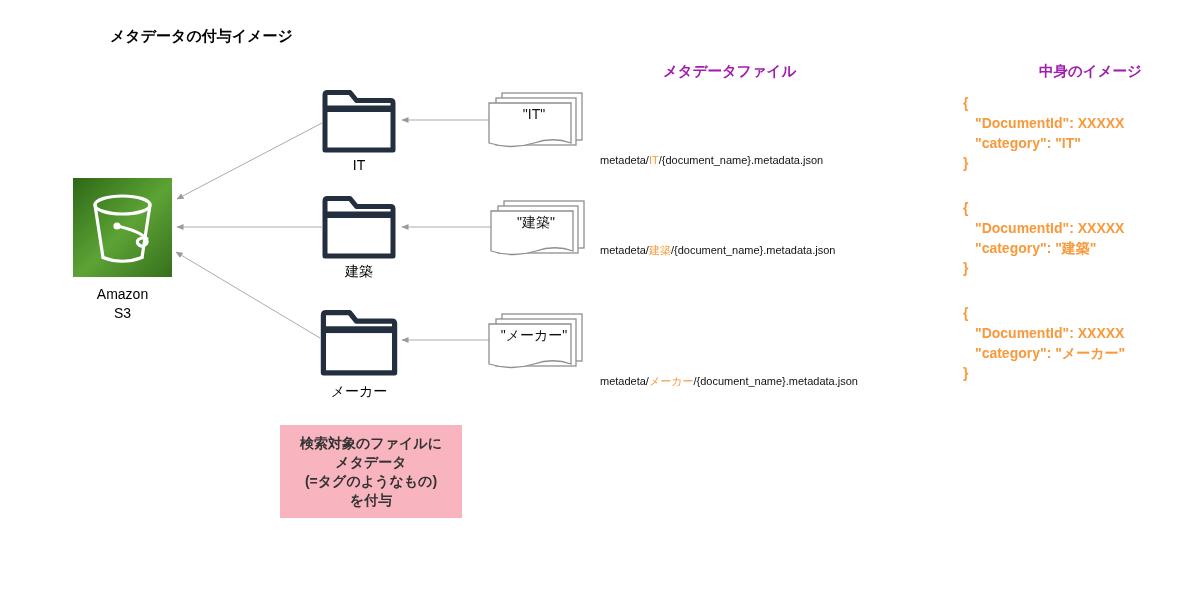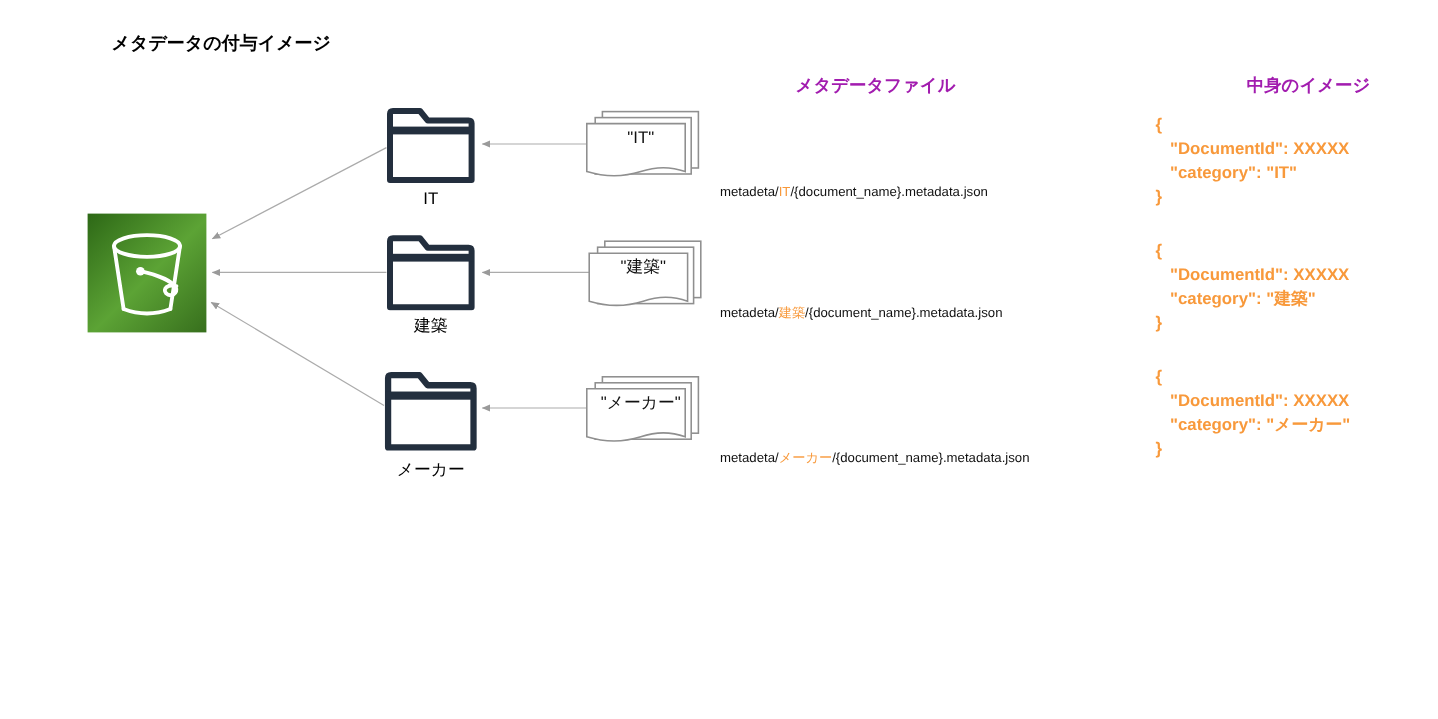--- a/index.html
+++ b/index.html
@@ -1,19 +1,19 @@
 <!DOCTYPE html>
 <html><head>
 <meta charset="utf-8">
 <style>
   html,body{margin:0;padding:0;background:#ffffff;}
   #canvas{position:relative;width:1198px;height:599px;background:#fff;overflow:hidden;
           font-family:"Liberation Sans","DejaVu Sans",sans-serif;color:#111;}
   .abs{position:absolute;}
-  #title{left:93px;top:27px;font-size:15px;font-weight:bold;color:#000;}
+  #title{left:110px;top:27px;font-size:15px;font-weight:bold;color:#000;}
   .col-header{font-size:14.5px;font-weight:bold;color:#a21caf;}
   #hdr-metafile{left:663px;top:62px;}
   #hdr-content{left:995px;top:62px;margin-left:44px;}
 
   
   #connectors{left:0;top:0;pointer-events:none;}
 
   
   #s3-icon{left:73px;top:178px;width:99px;height:99px;
            background:linear-gradient(135deg,#2d6816 0%,#5ca335 52%,#376f1d 100%);}
@@ -72,20 +72,24 @@
       <g stroke="#ffffff" stroke-width="3.2" fill="none" stroke-linecap="round">
         <ellipse cx="49.5" cy="27" rx="27.5" ry="9"></ellipse>
         <path d="M22,27 L30,79.5"></path>
         <path d="M77,27 L69,79.5"></path>
         <path d="M30,79.5 Q49.5,87 69,79.5"></path>
         <path d="M44,48 C58,51 70,56 73.5,61.5 C76,66.5 69,70 65.5,66.5 C62,62.5 67,58.5 74,60.5"></path>
       </g>
       <circle cx="44" cy="48" r="3.6" fill="#ffffff"></circle>
     </svg>
   </div>
+  <div id="s3-label" class="abs">
+    <div>Amazon</div>
+    <div>S3</div>
+  </div>
 
   <div class="abs folder" style="left:322px;top:89px;">
     <svg width="74" height="64" viewBox="0 0 74 64">
       <path d="M3,61 L3,6 Q3,3.5 5.5,3.5 L28,3.5 L34.5,11.5 L68.5,11.5 Q71,11.5 71,14 L71,61 Z" fill="none" stroke="#232f3e" stroke-width="5" stroke-linejoin="round"></path>
       <rect x="1" y="16.5" width="72" height="6.5" fill="#232f3e"></rect>
     </svg>
   </div>
   <div class="abs folder-label" style="left:299px;top:157px;">IT</div>
 
   <div class="abs folder" style="left:322px;top:195px;">
@@ -133,21 +137,21 @@
         <rect x="9" y="8" width="80" height="47"></rect>
         <path d="M2,13 L84,13 L84,53 Q66,46.5 47,53 Q25,60 2,53 Z"></path>
       </g>
     </svg>
     <div class="doc-label">"メーカー"</div>
   </div>
 
   <div class="abs path-text" style="left:600px;top:112px;">
     <span>metadeta/</span><span class="path-accent">IT</span><span>/{document_name}.metadata.json</span>
   </div>
-  <div class="abs path-text" style="left:600px;top:211px;">
+  <div class="abs path-text" style="left:600px;top:201px;">
     <span>metadeta/</span><span class="path-accent">建築</span><span>/{document_name}.metadata.json</span>
   </div>
   <div class="abs path-text" style="left:600px;top:332px;">
     <span>metadeta/</span><span class="path-accent">メーカー</span><span>/{document_name}.metadata.json</span>
   </div>
 
   <div class="abs json-block" style="left:963px;top:93px;">
     <div>{</div>
     <div class="json-indent">"DocumentId": XXXXX</div>
     <div class="json-indent">"category": "IT"</div>
@@ -159,14 +163,20 @@
     <div class="json-indent">"category": "建築"</div>
     <div>}</div>
   </div>
   <div class="abs json-block" style="left:963px;top:303px;">
     <div>{</div>
     <div class="json-indent">"DocumentId": XXXXX</div>
     <div class="json-indent">"category": "メーカー"</div>
     <div>}</div>
   </div>
 
+  <div id="note-box" class="abs">
+    <div>検索対象のファイルに</div>
+    <div>メタデータ</div>
+    <div>(=タグのようなもの)</div>
+    <div>を付与</div>
+  </div>
 
 </div>
 
 </body></html>

